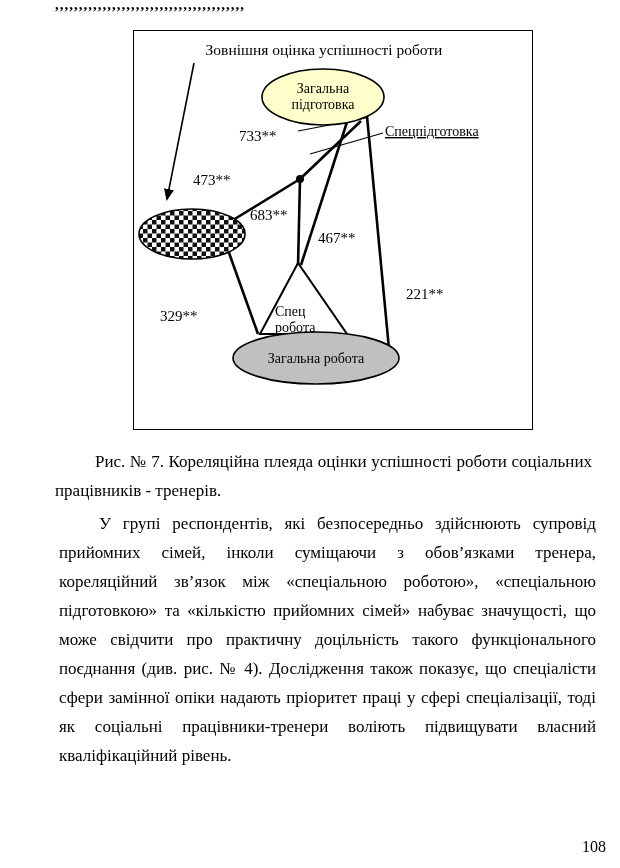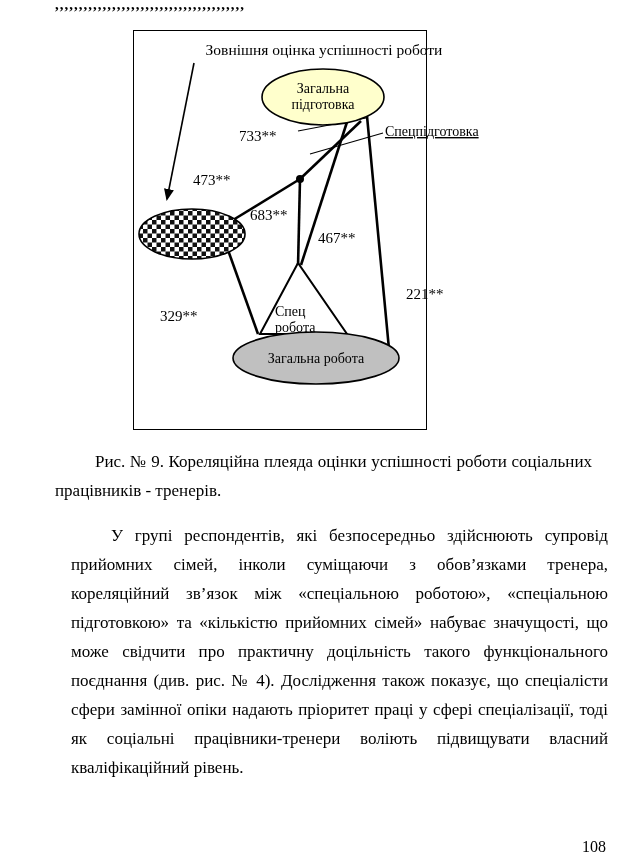--- a/index.html
+++ b/index.html
@@ -15,21 +15,21 @@
     position: absolute;
     left: 55px; top: -4px;
     font-size: 15px;
     font-weight: bold;
     letter-spacing: 1px;
     white-space: nowrap;
   }
   .figure-box {
     position: absolute;
     left: 133px; top: 30px;
-    width: 294px; height: 400px;
+    width: 400px; height: 400px;
     border: 1.5px solid #000;
     box-sizing: border-box;
     background: #fff;
   }
   .figure-box svg { display: block; }
   svg text {
     font-family: "Liberation Serif", "DejaVu Serif", serif;
     fill: #000;
   }
   .caption {
@@ -39,21 +39,21 @@
     margin: 0;
     font-size: 17px;
     line-height: 29px;
     text-align: justify;
     text-indent: 40px;
   }
   .body-text {
     position: absolute;
     left: 55px; top: 505px;
     width: 537px;
-    margin: 16px;
+    margin: 4px;
     font-size: 17px;
     line-height: 29px;
     text-align: justify;
     text-indent: 40px;
   }
   .page-number {
     position: absolute;
     right: 14px; top: 838px;
     font-size: 16px;
   }
@@ -109,17 +109,17 @@
 
     <text x="105" y="110" font-size="15">733**</text>
     <text x="59" y="154" font-size="15">473**</text>
     <text x="116" y="189" font-size="15">683**</text>
     <text x="184" y="212" font-size="15">467**</text>
     <text x="272" y="268" font-size="15">221**</text>
     <text x="26" y="290" font-size="15">329**</text>
   </svg>
 </div>
 
-<p class="caption">Рис. № 9. Кореляційна плеяда оцінки успішності роботи соціальних працівників - тренерів.</p>
+<p class="caption">Рис. № 7. Кореляційна плеяда оцінки успішності роботи соціальних працівників - тренерів.</p>
 
 <p class="body-text">У групі респондентів, які безпосередньо здійснюють супровід прийомних сімей, інколи суміщаючи з обов’язками тренера, кореляційний зв’язок між «спеціальною роботою», «спеціальною підготовкою» та «кількістю прийомних сімей» набуває значущості, що може свідчити про практичну доцільність такого функціонального поєднання (див. рис. № 4). Дослідження також показує, що спеціалісти сфери замінної опіки надають пріоритет праці у сфері спеціалізації, тоді як соціальні працівники-тренери воліють підвищувати власний кваліфікаційний рівень.</p>
 
 <div class="page-number">108</div>
 
 </body></html>

